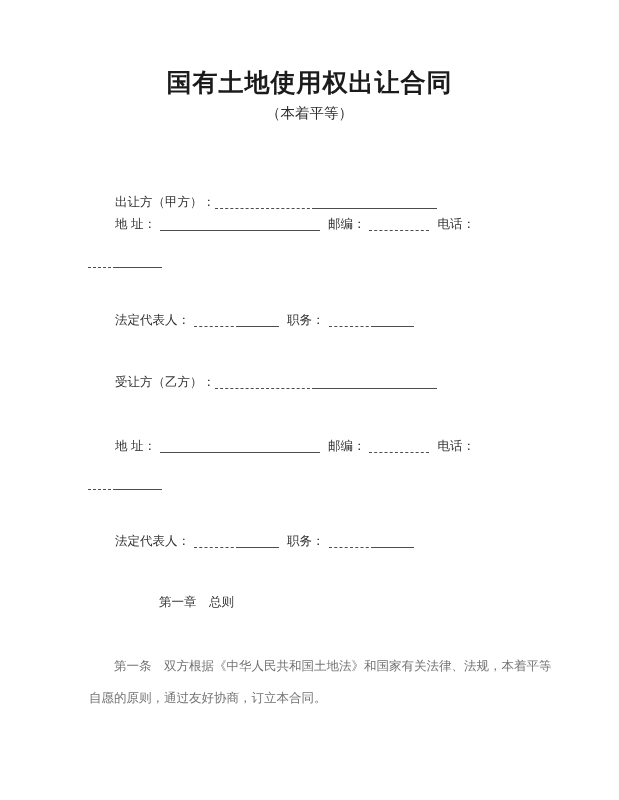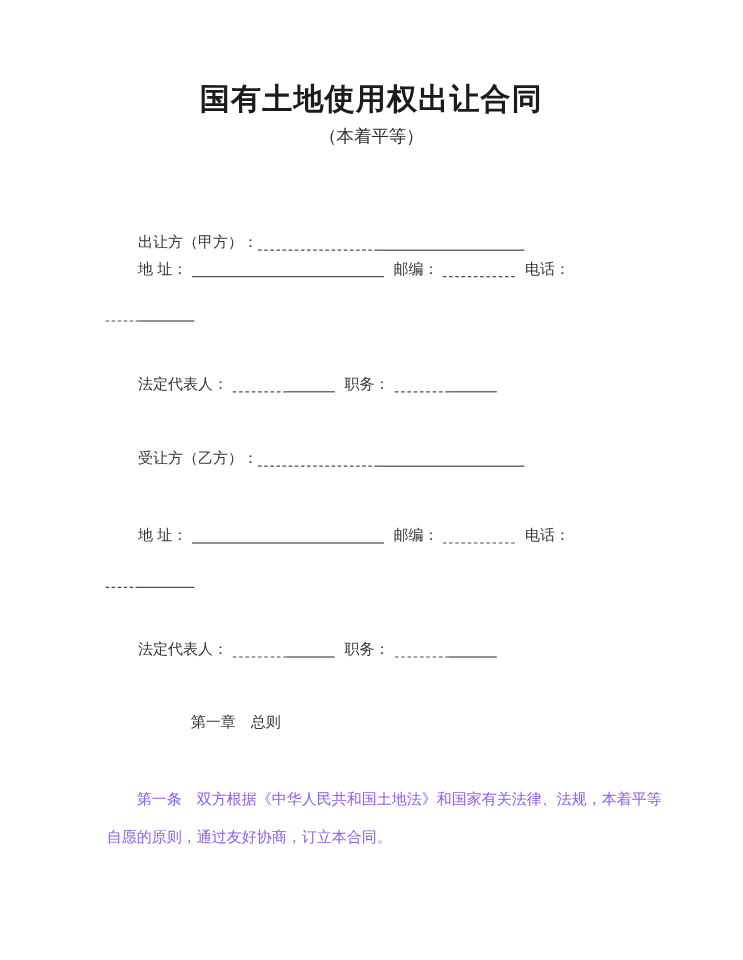--- a/index.html
+++ b/index.html
@@ -29,21 +29,21 @@
   .l2 { top:216px; }
   .l3 { top:254px; left:88px; }
   .l4 { top:312px; }
   .l5 { top:374px;font-family:Liberation Mono, monospace; }
   .l6 { top:438px; }
   .l7 { top:476px; left:88px; }
   .l8 { top:533px; }
   .l9 { top:594px;margin-left:44px; }
   .para {
     position:absolute; top:650px; left:89px;
-    font-size:12.5px; line-height:32px; color:#8b5cf6;
+    font-size:12.5px; line-height:32px; color:#737373;
     text-indent:2em; white-space:pre;
   }
   .blank {
     display:inline-block; height:1px;
     border-bottom:1px solid #4d4d4d;
     vertical-align:-3px;
   }
   .blank.dashed { border-bottom-style:dashed; }
   .w100 { width:100px; } .w122 { width:122px; }
   .w160 { width:160px; } .w60  { width:60px;  }

